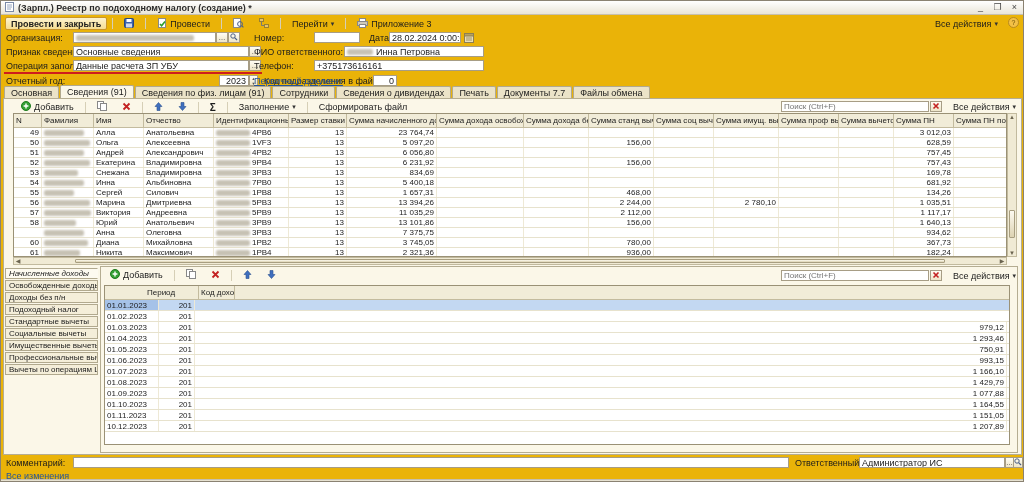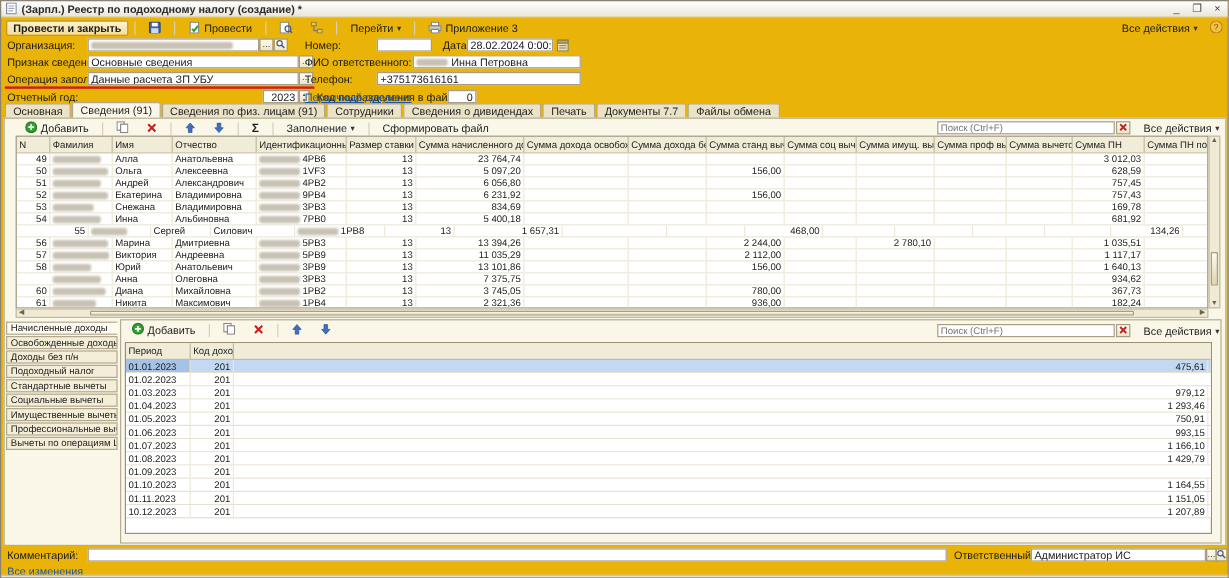--- a/index.html
+++ b/index.html
@@ -42,21 +42,21 @@
   .c{border-right:1px solid #eee9d6;padding:0 2px;font-size:8px;white-space:nowrap;overflow:hidden;display:flex;align-items:center;flex:none;}
   .c.num{justify-content:flex-end;}
   .grow.sel{background:#c3d8f2;}
   .grow.sel .c:first-child{background:#a5c2e8;}
   
   .sbar{background:#f0ead4;border:1px solid #c2ba9e;display:flex;justify-content:space-between;align-items:center;}
   .sbar .ar{font-size:6px;color:#6b6450;line-height:6px;text-align:center;width:8px;}
   .sthumb{background:linear-gradient(#fdfaf0,#ddd3b2);border:1px solid #a89e80;border-radius:1px;}
   
   .secbtn{border:1px solid #b1a98e;background:#f4eed9;height:11px;line-height:9px;padding:0 3px;white-space:nowrap;overflow:hidden;font-size:8px;cursor:default;}
-  .secbtn.active{background:#fdfaf0;border-right-color:#fdfaf0;}
+  .secbtn.active{background:#fdfaf0;border-right-color:#fdfaf0;font-style:italic;}
   .statusstrip{left:0;top:478px;width:1024px;height:4px;background:#e6e1d0;border-top:1px solid #c6c0ae;}
   .icon{display:inline-block;flex:none;}
 </style>
 </head>
 <body>
 
 <div class="window">
 
   <div class="abs titlebar">
     <span class="icon">
@@ -412,21 +412,21 @@
         <div class="c num" style="width: 87px;"></div>
         <div class="c num" style="width: 65px;"></div>
         <div class="c num" style="width: 65px;"></div>
         <div class="c num" style="width: 60px;"></div>
         <div class="c num" style="width: 65px;"></div>
         <div class="c num" style="width: 60px;"></div>
         <div class="c num" style="width: 55px;"></div>
         <div class="c num" style="width: 60px;">681,92</div>
         <div class="c num" style="width: 54px;"></div>
       </div>
-      <div class="grow" style="height: 10px; padding-left: 32px;">
+      <div class="grow" style="height: 10px;">
         <div class="c num" style="width: 28px;">55</div>
         <div class="c" style="width: 52px;">
           <span class="blur" style="width: 30px;"></span>
         </div>
         <div class="c" style="width: 50px;">Сергей</div>
         <div class="c" style="width: 70px;">Силович</div>
         <div class="c" style="width: 75px;">
           <span class="blur" style="width: 34px; margin-right: 2px;"></span>
           <span>1PB8</span>
         </div>
@@ -645,27 +645,26 @@
   <div class="abs sq" style="left:929px;top:269px;"><svg width="8" height="8" viewBox="0 0 8 8">
         <path d="M1.5 1.5L6.5 6.5M6.5 1.5L1.5 6.5" stroke="#c32222" stroke-width="1.6"></path>
       </svg></div>
   <div class="abs btn flat" style="left:946px;top:268px;">
       <span>Все действия</span>
       <span class="ddarrow">▾</span>
     </div>
 
   <div class="abs grid" style="left:103px;top:284px;width:906px;height:160px;" id="incomegrid">
       <div class="ghead">
-        <div class="hc" style="width: 54px;">Период</div>
+        <div class="hc" style="width: 54px; margin-left: 40px;">Период</div>
         <div class="hc" style="width: 36px;">Код дохода</div>
       </div>
       <div class="grow sel" style="height: 11px;">
         <div class="c" style="width: 54px;">01.01.2023</div>
         <div class="c num" style="width: 36px;">201</div>
-        <div class="c num" style="width: 812px;">475,61</div>
       </div>
       <div class="grow" style="height: 11px;">
         <div class="c" style="width: 54px;">01.02.2023</div>
         <div class="c num" style="width: 36px;">201</div>
       </div>
       <div class="grow" style="height: 11px;">
         <div class="c" style="width: 54px;">01.03.2023</div>
         <div class="c num" style="width: 36px;">201</div>
         <div class="c num" style="width: 812px;">979,12</div>
       </div>
@@ -690,20 +689,21 @@
         <div class="c num" style="width: 812px;">1 166,10</div>
       </div>
       <div class="grow" style="height: 11px;">
         <div class="c" style="width: 54px;">01.08.2023</div>
         <div class="c num" style="width: 36px;">201</div>
         <div class="c num" style="width: 812px;">1 429,79</div>
       </div>
       <div class="grow" style="height: 11px;">
         <div class="c" style="width: 54px;">01.09.2023</div>
         <div class="c num" style="width: 36px;">201</div>
+        <div class="c num" style="width: 812px;">1 077,88</div>
       </div>
       <div class="grow" style="height: 11px;">
         <div class="c" style="width: 54px;">01.10.2023</div>
         <div class="c num" style="width: 36px;">201</div>
         <div class="c num" style="width: 812px;">1 164,55</div>
       </div>
       <div class="grow" style="height: 11px;">
         <div class="c" style="width: 54px;">01.11.2023</div>
         <div class="c num" style="width: 36px;">201</div>
         <div class="c num" style="width: 812px;">1 151,05</div>

